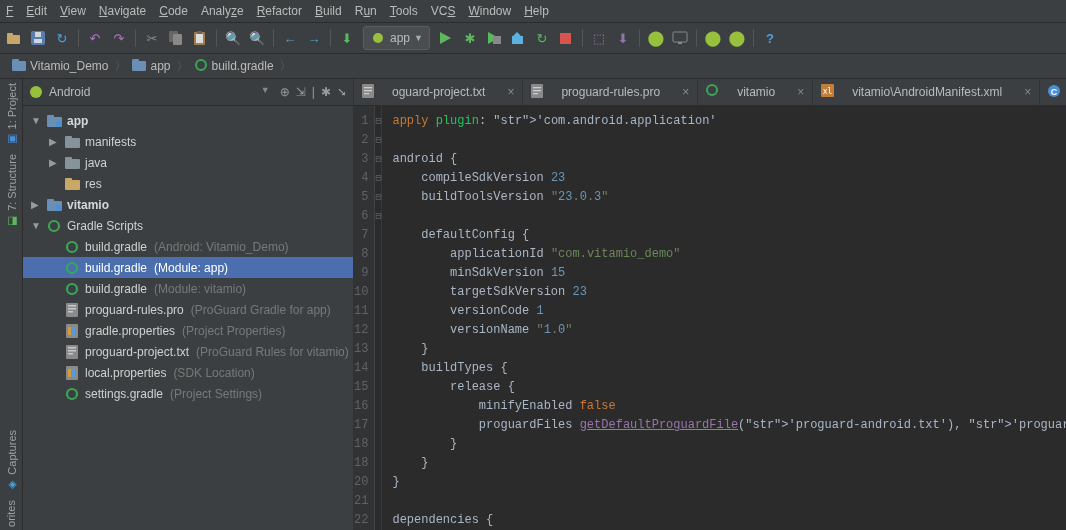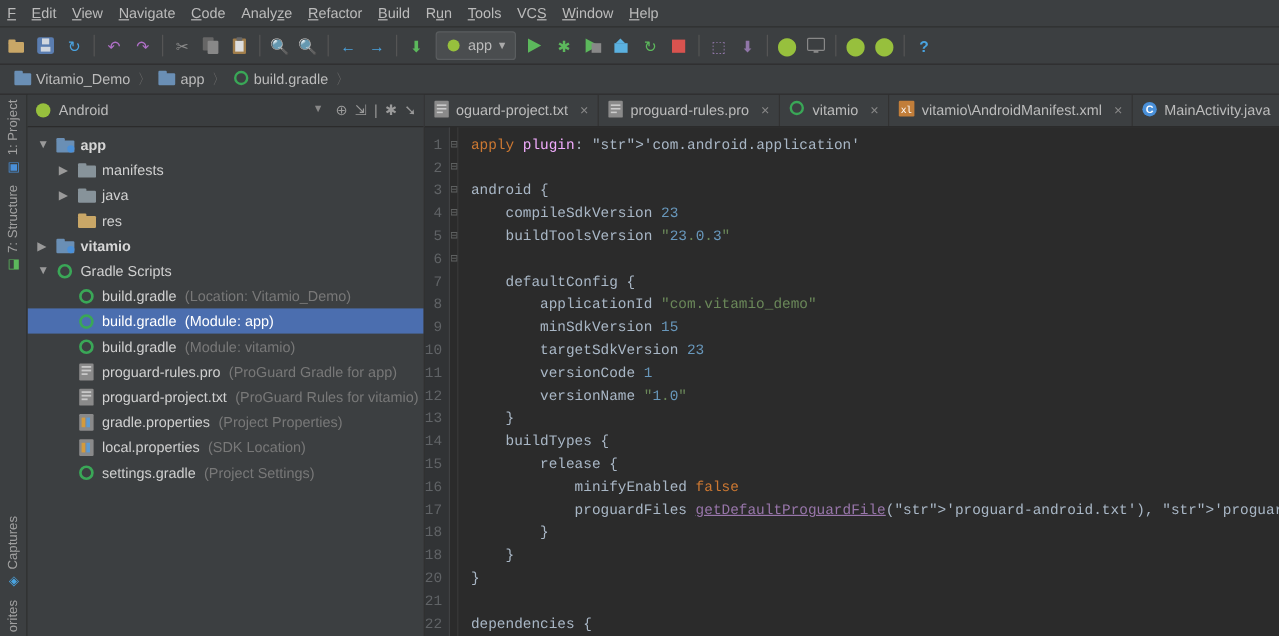--- a/index.html
+++ b/index.html
@@ -25,31 +25,31 @@
   .node.sel{background:#4b6eaf;color:#ffffff}
   .node .arrow{width:10px;color:#9a9a9a;font-size:10px}
   .node .arrow.blank{visibility:hidden}
   .node .nicon{width:16px;height:16px;display:flex;align-items:center;justify-content:center}
   .node .lbl{color:#d0d0d0}
   .node.sel .lbl,.node.sel .hint{color:#ffffff}
   .node .hint{color:#787878;margin-left:2px}
   .node .boldlbl{font-weight:bold;color:#d6d6d6}
   .editor{flex:1;display:flex;flex-direction:column;min-width:0}
   .tabs{display:flex;align-items:center;height:26px;background:#3c3f41;border-bottom:1px solid #2b2b2b;overflow:hidden}
-  .tab{display:flex;align-items:center;height:26px;padding:0 8px;gap:6px;border-right:1px solid #323232;color:#bbbbbb;font-size:12px;max-width:220px;white-space:nowrap}
+  .tab{display:flex;align-items:center;height:26px;padding:0 8px;gap:18px;border-right:1px solid #323232;color:#bbbbbb;font-size:12px;max-width:220px;white-space:nowrap}
   .tab .close{color:#888;font-size:12px;margin-left:4px}
   .code{flex:1;display:flex;background:#2b2b2b;font-family:"Consolas","Courier New",monospace;font-size:12px;overflow:hidden}
   .gutter{width:44px;background:#313335;color:#606366;text-align:right;padding:6px 6px 0 0;line-height:19px;border-right:1px solid #404244}
   .fold{width:14px;background:#2b2b2b;border-right:1px solid #3a3a3a;padding-top:6px;color:#5e6060;font-size:10px;line-height:19px;text-align:center}
   .src{flex:1;padding:6px 0 0 10px;line-height:19px;white-space:pre;color:#a9b7c6}
   .kw{color:#cc7832}
   .str{color:#6a8759}
   .num{color:#6897bb}
   .fn{color:#9876aa;text-decoration:underline}
-  .ann{color:#f0abfc}
+  .ann{color:#22c55e}
   .appcombo{display:flex;align-items:center;gap:4px;background:#4a4d4f;border:1px solid #5a5d5f;border-radius:3px;padding:1px 6px;height:20px}
   svg{overflow:visible}
 </style>
 </head>
 <body>
 
 <div class="menubar">
   <span><u>F</u><span></span></span>
   <span><u>E</u>dit</span>
   <span><u>V</u>iew</span>
@@ -284,21 +284,21 @@
           <span class="lbl">Gradle Scripts</span>
         </div>
         <div class="node" style="padding-left: 26px;">
           <span class="arrow blank"></span>
           <span class="nicon">
             <svg width="14" height="14">
               <circle cx="7" cy="7" r="5" fill="none" stroke="#3aa757" stroke-width="2.2"></circle>
             </svg>
           </span>
           <span class="lbl">build.gradle</span>
-          <span class="hint"> (Location: Vitamio_Demo)</span>
+          <span class="hint"> (Android: Vitamio_Demo)</span>
         </div>
         <div class="node sel" style="padding-left: 26px;">
           <span class="arrow blank"></span>
           <span class="nicon">
             <svg width="14" height="14">
               <circle cx="7" cy="7" r="5" fill="none" stroke="#3aa757" stroke-width="2.2"></circle>
             </svg>
           </span>
           <span class="lbl">build.gradle</span>
           <span class="hint"> (Module: app)</span>
@@ -324,39 +324,39 @@
             </svg>
           </span>
           <span class="lbl">proguard-rules.pro</span>
           <span class="hint"> (ProGuard Gradle for app)</span>
         </div>
         <div class="node" style="padding-left: 26px;">
           <span class="arrow blank"></span>
           <span class="nicon">
             <svg width="12" height="14">
               <rect width="12" height="14" fill="#8a8a8a" rx="1"></rect>
+              <rect x="2" y="3" width="3" height="8" fill="#d49b3d"></rect>
+              <rect x="6" y="3" width="3" height="8" fill="#5b9bd5"></rect>
+            </svg>
+          </span>
+          <span class="lbl">gradle.properties</span>
+          <span class="hint"> (Project Properties)</span>
+        </div>
+        <div class="node" style="padding-left: 26px;">
+          <span class="arrow blank"></span>
+          <span class="nicon">
+            <svg width="12" height="14">
+              <rect width="12" height="14" fill="#8a8a8a" rx="1"></rect>
               <rect x="2" y="2" width="8" height="1.5" fill="#c8c8c8"></rect>
               <rect x="2" y="5" width="8" height="1.5" fill="#c8c8c8"></rect>
               <rect x="2" y="8" width="5" height="1.5" fill="#c8c8c8"></rect>
             </svg>
           </span>
           <span class="lbl">proguard-project.txt</span>
           <span class="hint"> (ProGuard Rules for vitamio)</span>
-        </div>
-        <div class="node" style="padding-left: 26px;">
-          <span class="arrow blank"></span>
-          <span class="nicon">
-            <svg width="12" height="14">
-              <rect width="12" height="14" fill="#8a8a8a" rx="1"></rect>
-              <rect x="2" y="3" width="3" height="8" fill="#d49b3d"></rect>
-              <rect x="6" y="3" width="3" height="8" fill="#5b9bd5"></rect>
-            </svg>
-          </span>
-          <span class="lbl">gradle.properties</span>
-          <span class="hint"> (Project Properties)</span>
         </div>
         <div class="node" style="padding-left: 26px;">
           <span class="arrow blank"></span>
           <span class="nicon">
             <svg width="12" height="14">
               <rect width="12" height="14" fill="#8a8a8a" rx="1"></rect>
               <rect x="2" y="3" width="3" height="8" fill="#d49b3d"></rect>
               <rect x="6" y="3" width="3" height="8" fill="#5b9bd5"></rect>
             </svg>
           </span>

